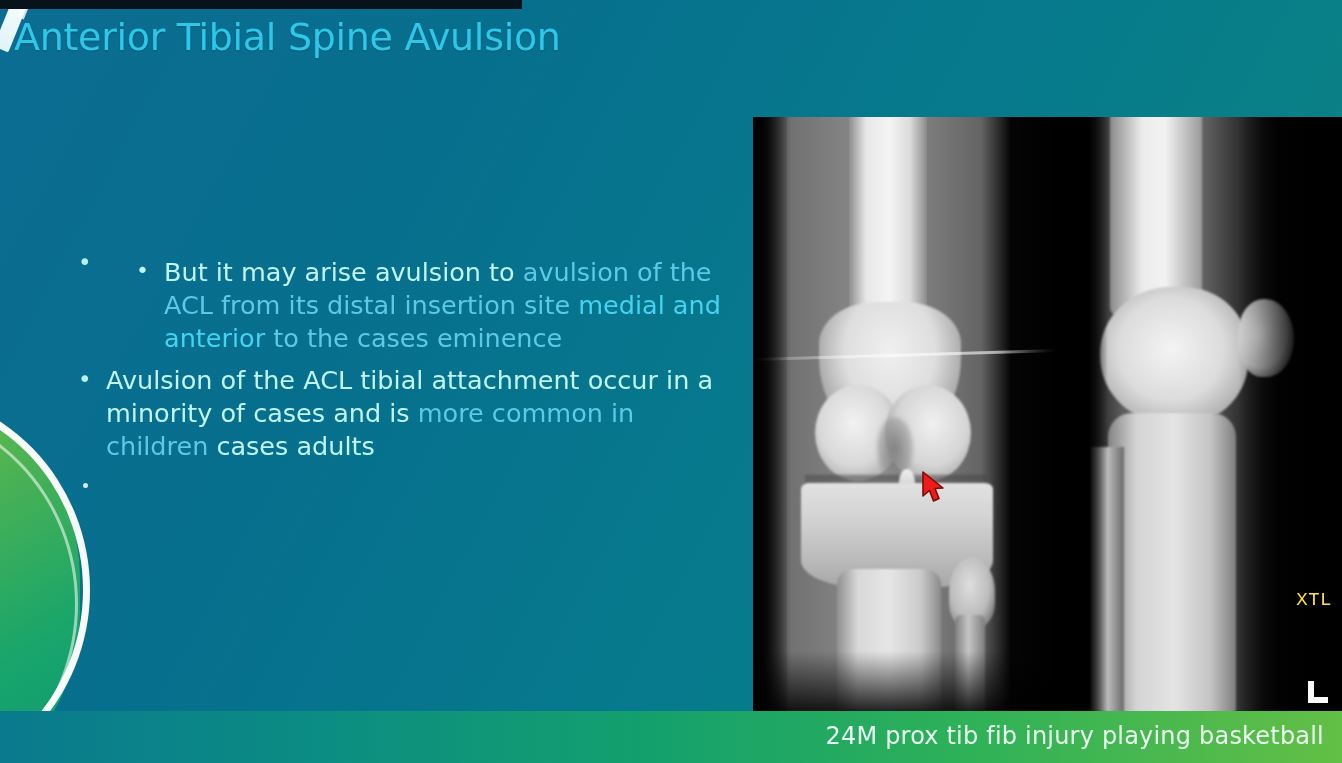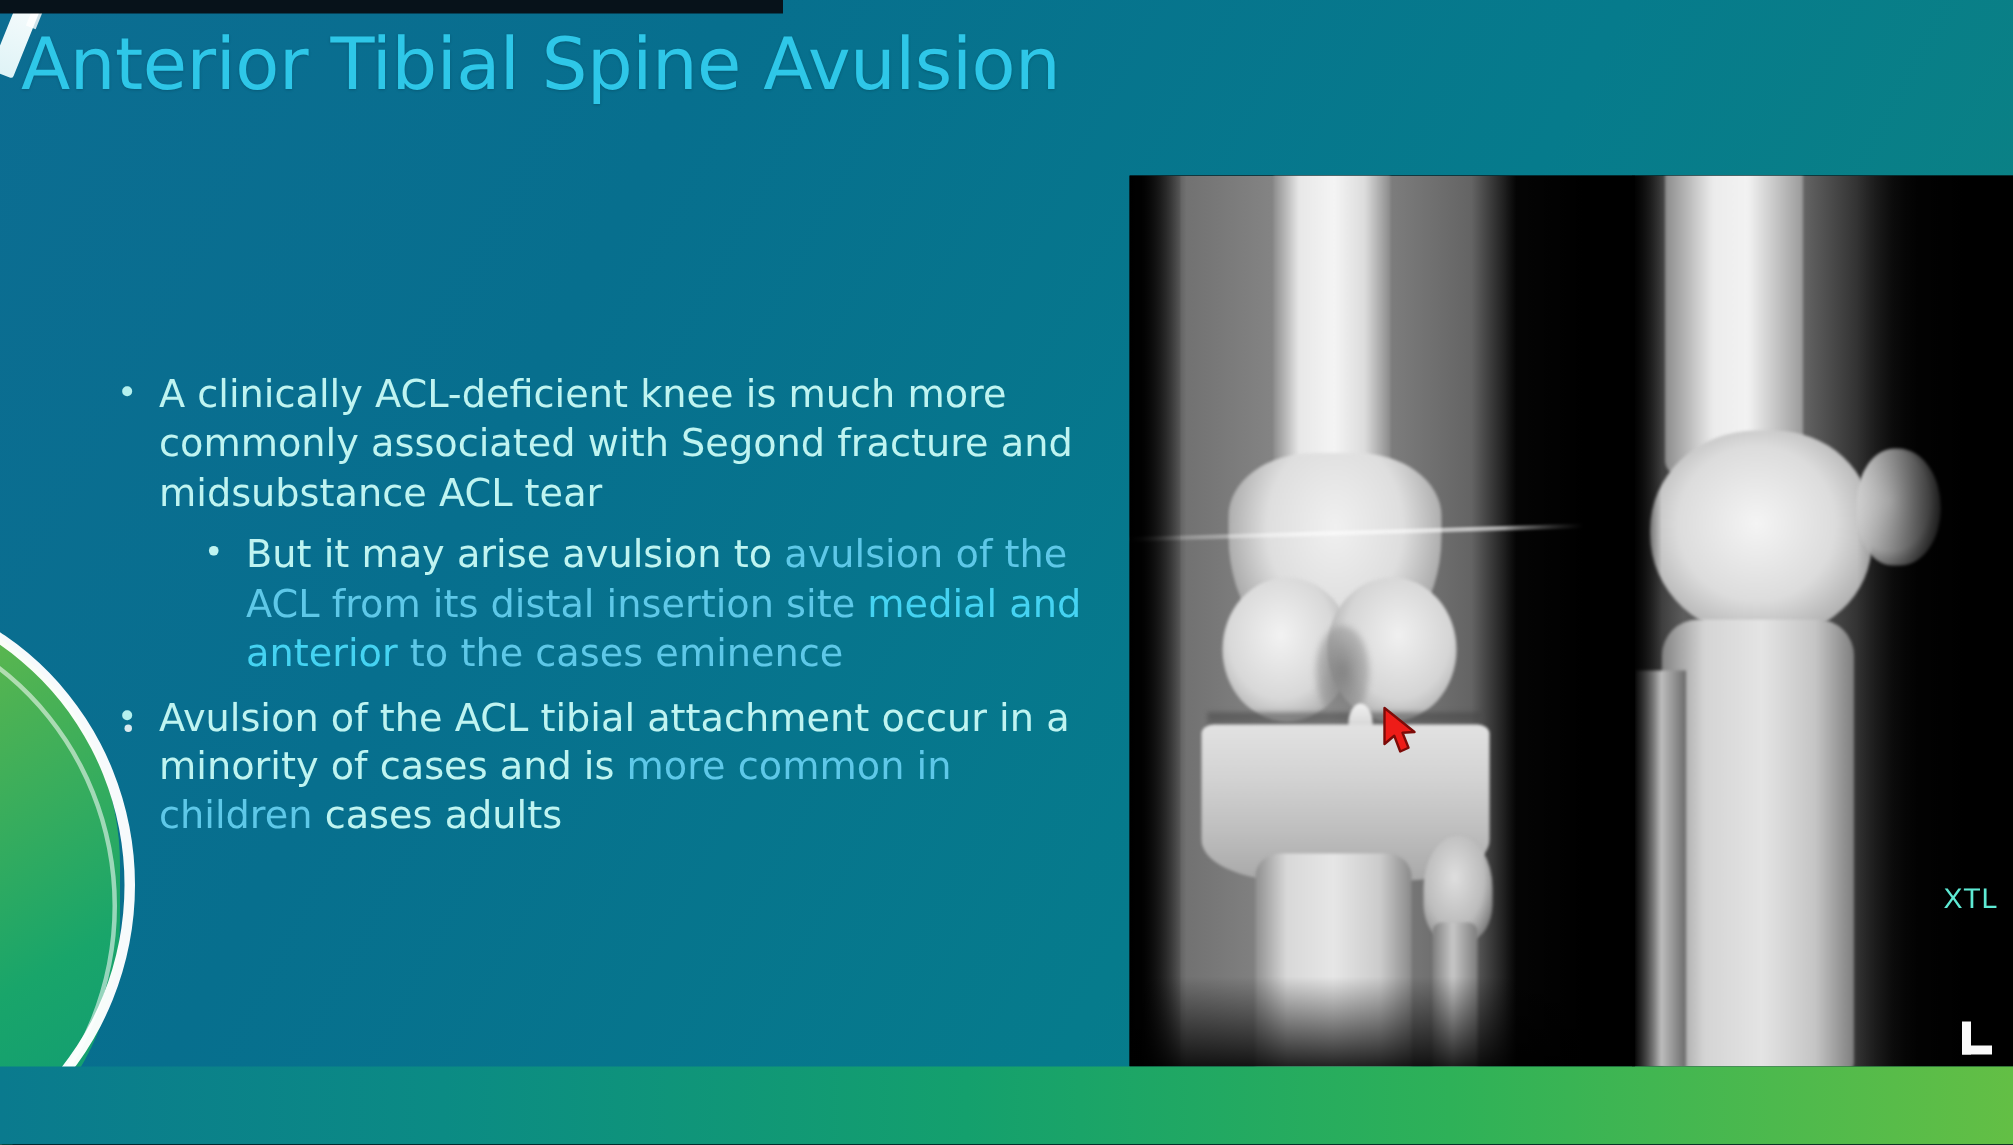--- a/index.html
+++ b/index.html
@@ -86,21 +86,21 @@
     left: 83px;
     top: 483px;
   }
 
   
   .title {
     position: absolute;
     left: 14px;
     top: 14px;
     width: 860px;
-    font-size: 48px;
+    font-size: 38px;
     line-height: 1.24;
     font-weight: 400;
     color: #2ec7e8;
     letter-spacing: -0.3px;
     text-shadow: 0 1px 2px rgba(0,0,0,.18);
   }
 
   
   .body {
     position: absolute;
@@ -331,24 +331,24 @@
   }
   .lat-vignette-l {
     position: absolute; left: 0; top: 0; width: 20px; height: 100%;
     background: linear-gradient(90deg, #000, rgba(0,0,0,0));
   }
 
   .xray-label-xtl {
     position: absolute;
     right: 10px;
     top: 472px;
-    color: #5eead4;
+    color: #fde047;
     font-size: 19px;
     letter-spacing: .5px;
-    font-family: Liberation Sans, sans-serif;
+    font-family: Liberation Mono, monospace;
     z-index: 8;
   }
   .xray-marker-l {
     position: absolute;
     right: 14px;
     top: 564px;
     width: 20px;
     height: 22px;
     z-index: 8;
   }
@@ -406,21 +406,20 @@
   <div class="dot-speck"></div>
 
   <div class="title">
     <div>Anterior Tibial Spine Avulsion</div>
   </div>
 
   <div class="body">
 
     <div class="bullet-l1">
       <span class="marker">•</span>
-      <span class="sp-bright">A clinically ACL-deficient knee is much more commonly associated with Segond fracture and midsubstance ACL tear</span>
     </div>
 
     <div class="bullet-l2">
       <span class="marker">•</span>
       <span class="sp-bright">But it may arise avulsion to </span><span class="sp-dim">avulsion of the ACL from its distal insertion site </span><span class="sp-acc">medial and anterior </span><span class="sp-dim">to the cases eminence</span>
     </div>
 
     <div class="bullet-l1">
       <span class="marker">•</span>
       <span class="sp-bright">Avulsion of the ACL tibial attachment occur in a minority of cases and is </span><span class="sp-dim">more common in children </span><span class="sp-bright">cases adults</span>
@@ -466,14 +465,15 @@
     <div class="xray-marker-l"></div>
   </div>
 
   <div class="cursor-arrow">
     <svg width="26" height="34" viewBox="0 0 26 34" xmlns="http://www.w3.org/2000/svg">
       <path d="M2 2 L2 26 L8.5 20.5 L12.5 31 L18 28.5 L14 18.5 L22 18 Z" fill="#ee1c18" stroke="#7d0b08" stroke-width="1.6" stroke-linejoin="round"></path>
     </svg>
   </div>
 
   <div class="caption-band"></div>
+  <div class="caption-text">24M prox tib fib injury playing basketball</div>
 
 </div>
 
 </body></html>

